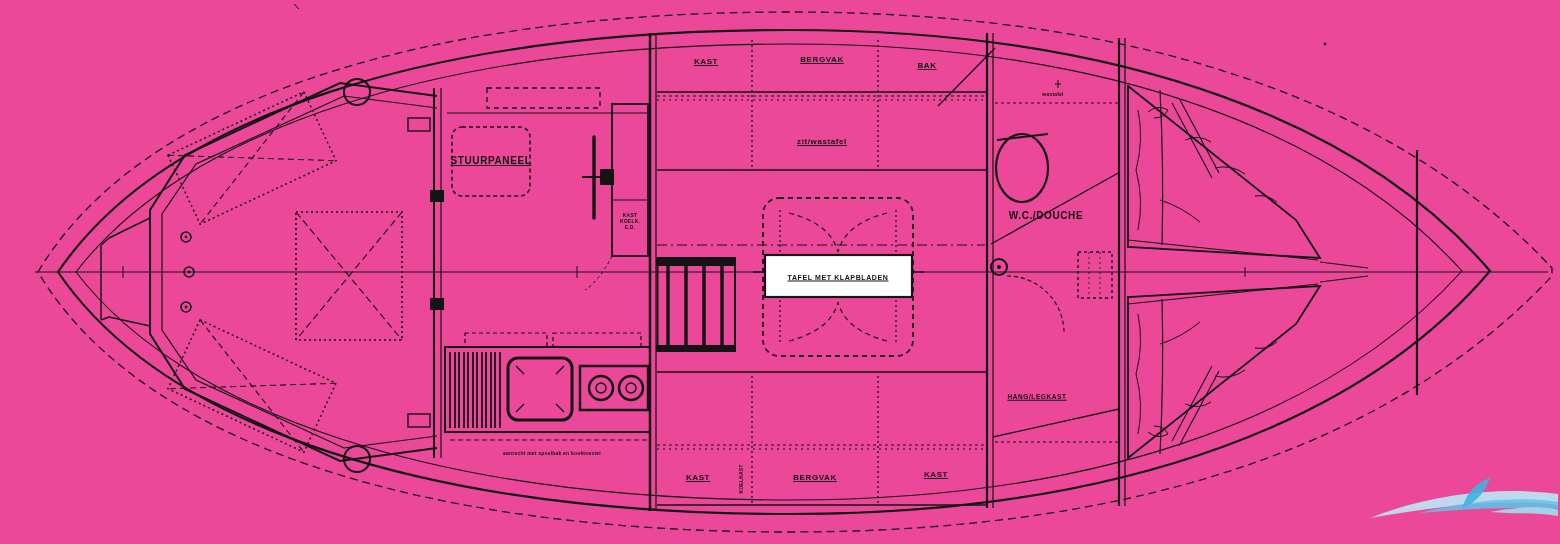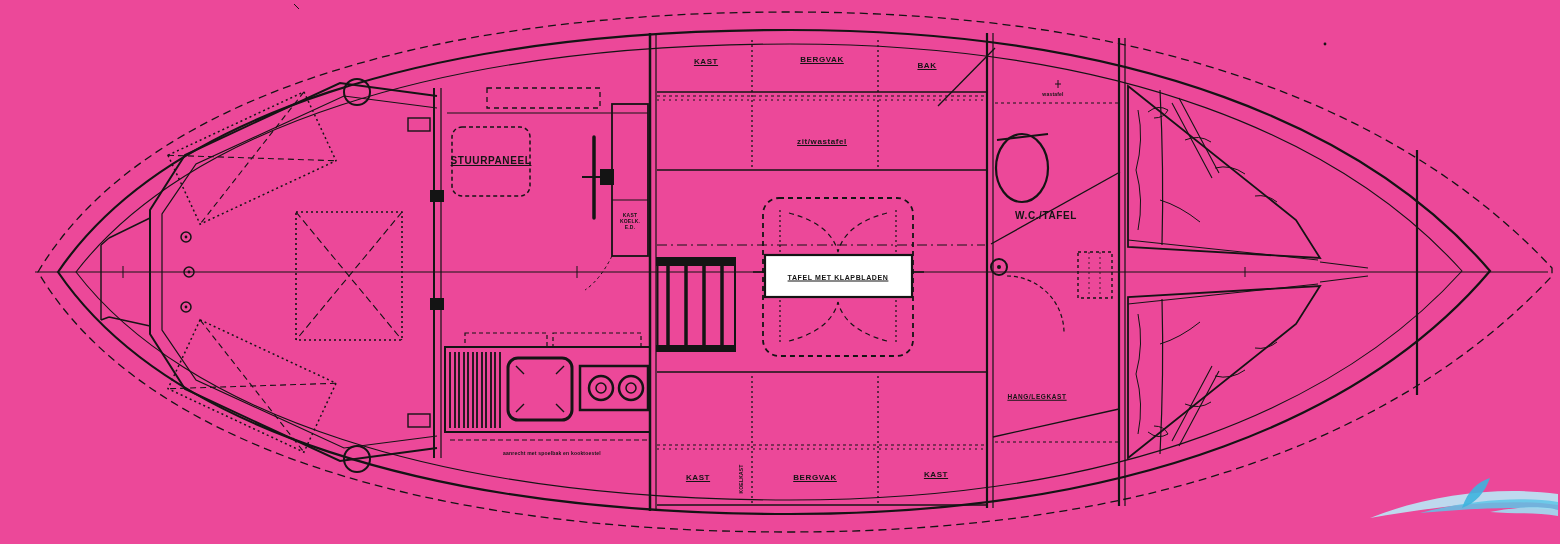--- a/index.html
+++ b/index.html
@@ -209,21 +209,21 @@
   <span class="t5">KAST</span>
   <span class="t5">KOELK.</span>
   <span class="t5">E.D.</span>
 </div>
 
 <div class="lbl u t7" style="left:838px;top:277px;">TAFEL MET KLAPBLADEN</div>
 
 <div class="lbl t5 lower" style="left:552px;top:453px;">aanrecht met spoelbak en kooktoestel</div>
 <div class="lbl t5 rot" style="left:741px;top:479px;">KOELKAST</div>
 
-<div class="lbl t75" style="left:1046px;top:216px;">W.C./TAFEL</div>
+<div class="lbl t75" style="left:1046px;top:216px;">W.C./DOUCHE</div>
 <div class="lbl t5 lower" style="left:1053px;top:94px;">wastafel</div>
 <div class="lbl u t65" style="left:1037px;top:397px;">HANG/LEGKAST</div>
 
 <div class="lbl u" style="left:698px;top:478px;">KAST</div>
 <div class="lbl u" style="left:815px;top:478px;">BERGVAK</div>
 <div class="lbl u" style="left:936px;top:475px;">KAST</div>
 
 </div>
 
 </body></html>

